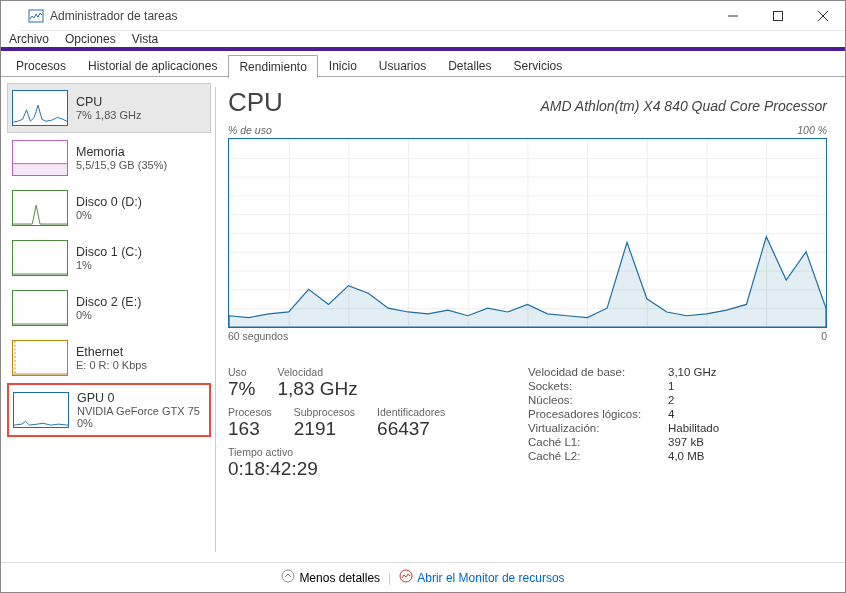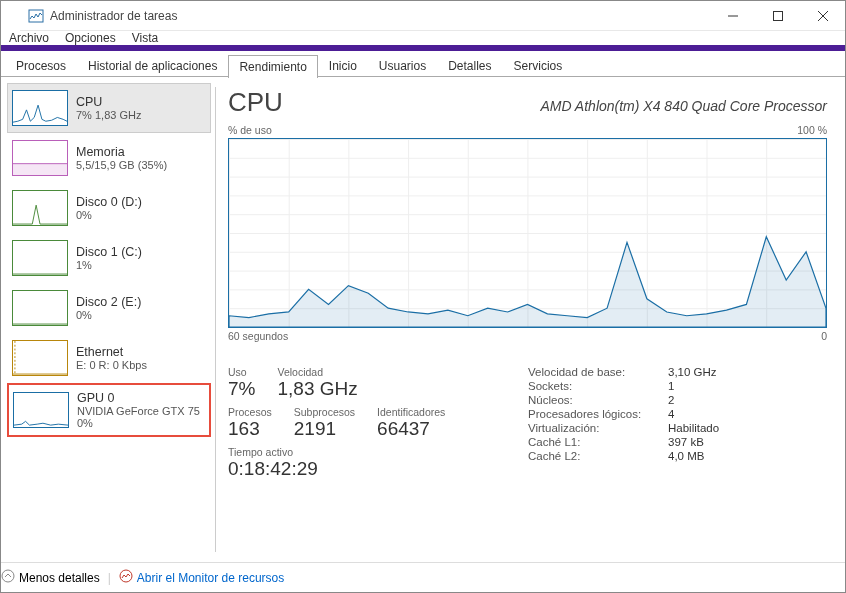--- a/index.html
+++ b/index.html
@@ -5,21 +5,21 @@
 * { margin: 0; padding: 0; box-sizing: border-box; font-family: "Segoe UI", Tahoma, sans-serif; }
 body { background: #fff; width: 846px; height: 593px; overflow: hidden; border: 1px solid #888; }
 
 
 .titlebar { height: 30px; background: #fff; display: flex; align-items: center; padding-left: 8px; border-bottom: 1px solid #e8e8e8; margin-left: 19px; }
 .titlebar .icon { width: 16px; height: 16px; margin-right: 6px; }
 .titlebar .title { font-size: 12px; color: #444; flex: 1; }
 .titlebar .winbtn { width: 45px; height: 30px; display: flex; align-items: center; justify-content: center; color: #333; }
 
 
-.menubar { height: 20px; display: flex; align-items: center; padding: 0 8px; font-size: 12px; color: #333; border-bottom: 6px solid #4c1d95; }
+.menubar { height: 20px; display: flex; align-items: center; padding: 0 8px; font-size: 12px; color: #333; border-bottom: 4px solid #4c1d95; }
 .menubar span { margin-right: 16px; cursor: default; }
 
 
 .tabs { height: 26px; display: flex; align-items: flex-end; padding: 0 4px; font-size: 12px; color: #333; }
 .tabs .tab { padding: 4px 10px; border: 1px solid transparent; border-bottom: none; cursor: default; }
 .tabs .tab.active { border-color: #aaa; background: #fff; position: relative; top: 1px; z-index: 2; }
 .tabs-bottom-border { border-bottom: 1px solid #aaa; margin-top: -1px; }
 
 
 .content { display: flex; height: calc(100% - 30px - 20px - 26px - 30px); }
@@ -34,41 +34,41 @@
 .sbitem .sub { font-size: 11px; color: #555; }
 
 
 .vdiv { width: 1px; background: #ccc; margin: 10px 4px; }
 
 
 .detail { flex: 1; padding: 10px 18px 0 8px; }
 .detail .header { display: flex; justify-content: space-between; align-items: baseline; }
 .detail .header .big { font-size: 26px; font-weight: 400; color: #444; }
 .detail .header .model { font-size: 14px; color: #444; font-style: italic; }
-.axis-labels { display: flex; justify-content: space-between; font-size: 10.5px; color: #666; margin-top: 6px; }
+.axis-labels { display: flex; justify-content: space-between; font-size: 10.5px; color: #666; margin-top: 6px; font-style: italic; }
 .graph { height: 190px; border: 1px solid #1a6ea5; margin-top: 2px; position: relative; background:
   linear-gradient(to right, #eee 1px, transparent 1px),
   linear-gradient(to bottom, #eee 1px, transparent 1px);
   background-size: 10% 10%; }
 .graph svg { position: absolute; top: 0; left: 0; width: 100%; height: 100%; }
 .axis-bottom { display: flex; justify-content: space-between; font-size: 10.5px; color: #666; margin-top: 2px; gap: 12px; }
 
 .stats { display: flex; margin-top: 24px; }
 .stats-left { width: 300px; }
 .stats-row { display: flex; margin-bottom: 6px; }
 .stats-cell { margin-right: 22px; }
 .stats-cell .lbl { font-size: 10.5px; color: #666; }
 .stats-cell .val { font-size: 19px; color: #333; }
 .stats-right { font-size: 11.5px; color: #555; }
 .stats-right .row { display: flex; margin-bottom: 2px; }
 .stats-right .k { width: 140px; }
 .stats-right .v { color: #333; }
 
 
-.footer { height: 30px; border-top: 1px solid #ddd; display: flex; align-items: center; padding: 0 0; font-size: 12px; }
+.footer { height: 30px; border-top: 1px solid #ddd; display: flex; align-items: center; padding: 0 10px; font-size: 12px; justify-content: center; }
 .footer .link { color: #0066cc; cursor: default; }
 .footer .sep { margin: 0 8px; color: #ccc; }
 .footer .arrow { margin-right: 4px; }
 .footer .perf-icon { margin-right: 4px; }
 
 
 .thumb svg { width: 100%; height: 100%; }
 </style>
 </head>
 <body>

